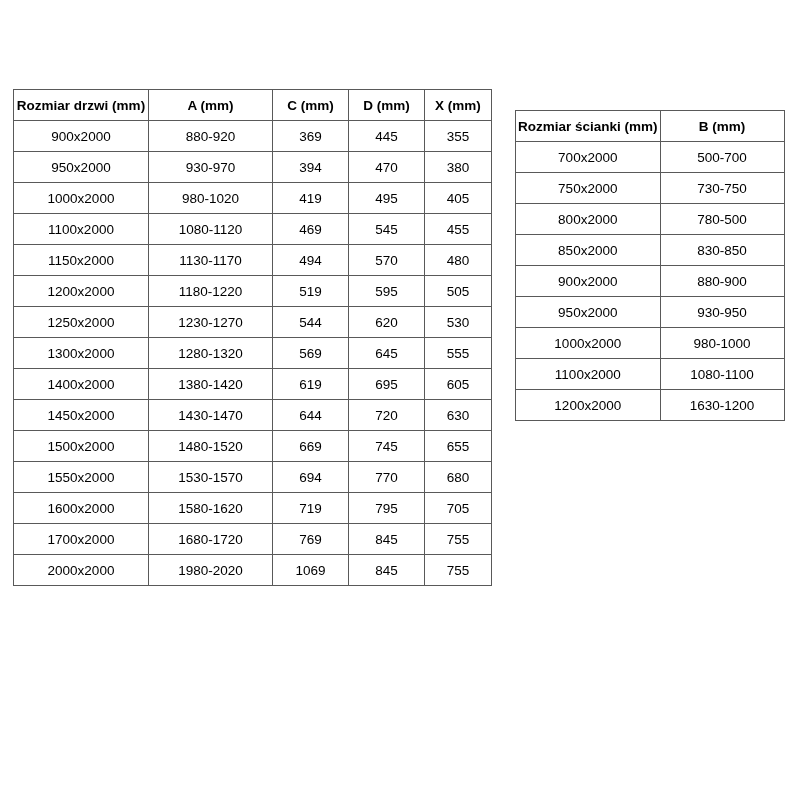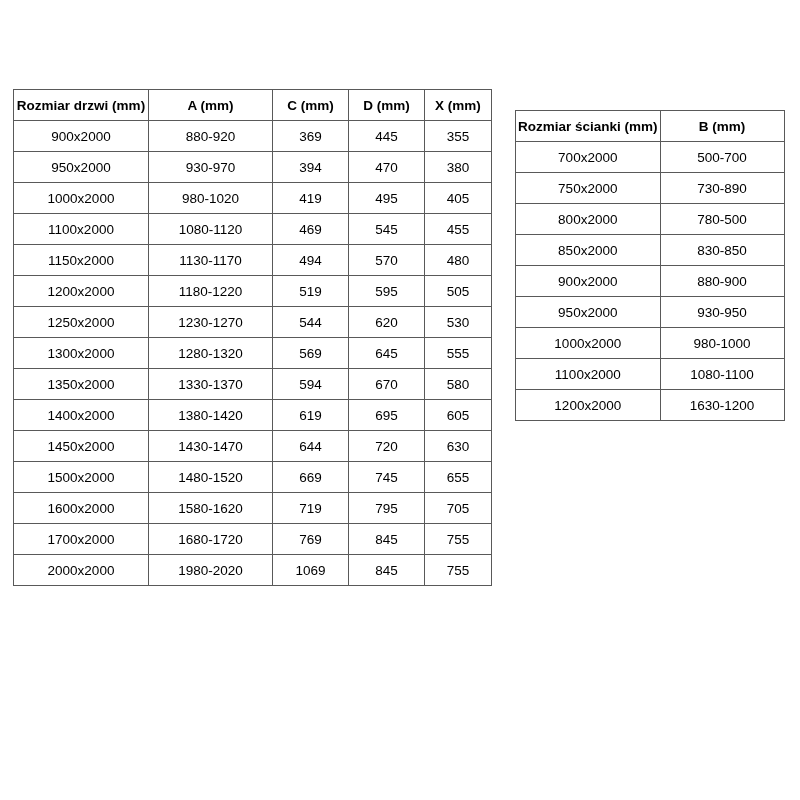--- a/index.html
+++ b/index.html
@@ -116,46 +116,46 @@
         <td>530</td>
       </tr>
       <tr>
         <td>1300x2000</td>
         <td>1280-1320</td>
         <td>569</td>
         <td>645</td>
         <td>555</td>
       </tr>
       <tr>
-        <td>1350x2000</td>
-        <td>1330-1370</td>
-        <td>594</td>
-        <td>670</td>
-        <td>580</td>
-      </tr>
-      <tr>
         <td>1400x2000</td>
         <td>1380-1420</td>
         <td>619</td>
         <td>695</td>
         <td>605</td>
       </tr>
       <tr>
         <td>1450x2000</td>
         <td>1430-1470</td>
         <td>644</td>
         <td>720</td>
         <td>630</td>
       </tr>
       <tr>
         <td>1500x2000</td>
         <td>1480-1520</td>
         <td>669</td>
         <td>745</td>
         <td>655</td>
+      </tr>
+      <tr>
+        <td>1550x2000</td>
+        <td>1530-1570</td>
+        <td>694</td>
+        <td>770</td>
+        <td>680</td>
       </tr>
       <tr>
         <td>1600x2000</td>
         <td>1580-1620</td>
         <td>719</td>
         <td>795</td>
         <td>705</td>
       </tr>
       <tr>
         <td>1700x2000</td>
@@ -185,21 +185,21 @@
         <th>B (mm)</th>
       </tr>
   </thead>
   <tbody>
       <tr>
         <td>700x2000</td>
         <td>500-700</td>
       </tr>
       <tr>
         <td>750x2000</td>
-        <td>730-890</td>
+        <td>730-750</td>
       </tr>
       <tr>
         <td>800x2000</td>
         <td>780-500</td>
       </tr>
       <tr>
         <td>850x2000</td>
         <td>830-850</td>
       </tr>
       <tr>

